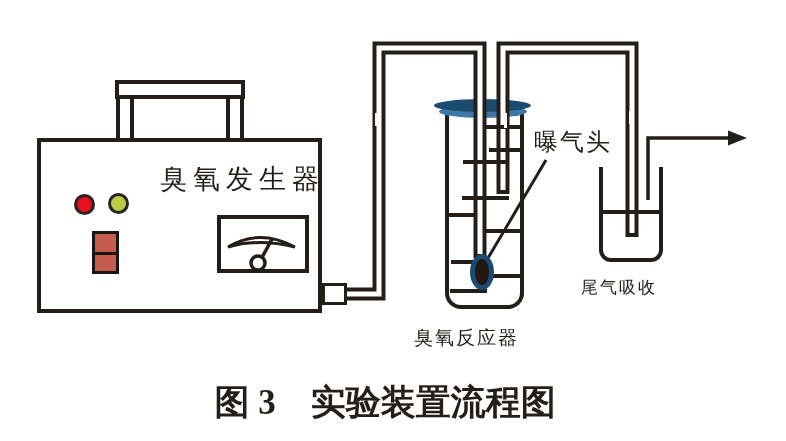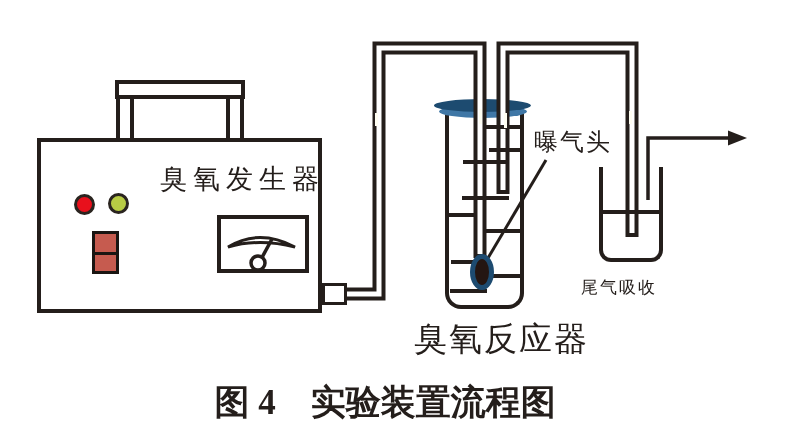--- a/index.html
+++ b/index.html
@@ -24,21 +24,21 @@
   .nozzle{left:322px;top:283px;width:25px;height:22px;border:3px solid #241e1b;background:#fff;z-index:2;}
   
   .cylinder{left:445px;top:110px;width:79px;height:199px;border:4px solid #241e1b;border-top:none;
             border-radius:0 0 16px 16px;background:#fff;z-index:1;}
   .cap-light{left:439px;top:105px;width:88px;height:13px;border-radius:50%;background:#3f77a6;z-index:2;}
   .cap-dark{left:434px;top:99px;width:97px;height:13px;border-radius:50%;background:#1d4b70;z-index:2;}
   .grad{height:4px;background:#241e1b;z-index:4;}
   .hilite{background:#fffef2;z-index:4;}
   .aeration-head{left:470px;top:254px;width:24px;height:36px;border-radius:50%;
                  background:#241612;border:5px solid #1d4b70;z-index:5;}
-  .reactor-label{left:414px;top:317px;width:150px;font-size:33px;letter-spacing:2px;white-space:nowrap;z-index:3;text-align:right;}
+  .reactor-label{left:414px;top:325px;width:150px;font-size:19px;letter-spacing:2px;white-space:nowrap;z-index:3;}
   .aeration-label{left:534px;top:126px;width:84px;font-size:24px;letter-spacing:2px;white-space:nowrap;z-index:6;}
   
   .beaker{left:599px;top:167px;width:64px;height:95px;border:4px solid #241e1b;border-top:none;
           border-radius:0 0 12px 12px;background:#fff;z-index:1;}
   .liquid-line{left:601px;top:210px;width:60px;height:4px;background:#241e1b;z-index:4;}
   .absorber-label{left:581px;top:276px;width:120px;font-size:17px;letter-spacing:2px;white-space:nowrap;z-index:3;}
   
   .caption{left:160px;top:379px;width:450px;text-align:center;font-size:35px;font-weight:bold;
            white-space:pre;z-index:3;}
   
@@ -103,15 +103,15 @@
   <div class="abs hilite" style="left:629px;top:111px;width:3px;height:13px;"></div>
 
   <div class="abs aeration-head"></div>
   <div class="abs reactor-label">臭氧反应器</div>
   <div class="abs aeration-label">曝气头</div>
 
   <div class="abs beaker"></div>
   <div class="abs liquid-line"></div>
   <div class="abs absorber-label">尾气吸收</div>
 
-  <div class="abs caption">图 4　实验装置流程图</div>
+  <div class="abs caption">图 3　实验装置流程图</div>
 
 </div>
 
 </body></html>

